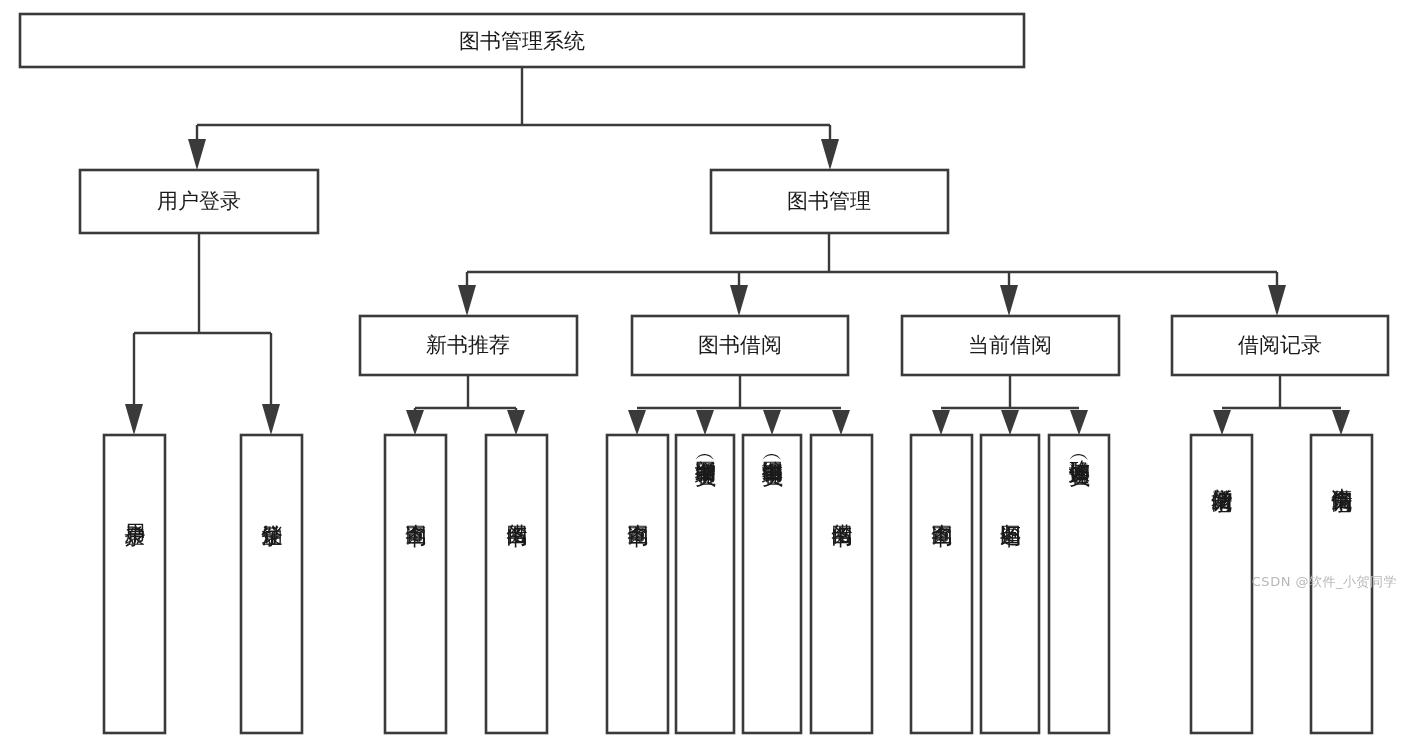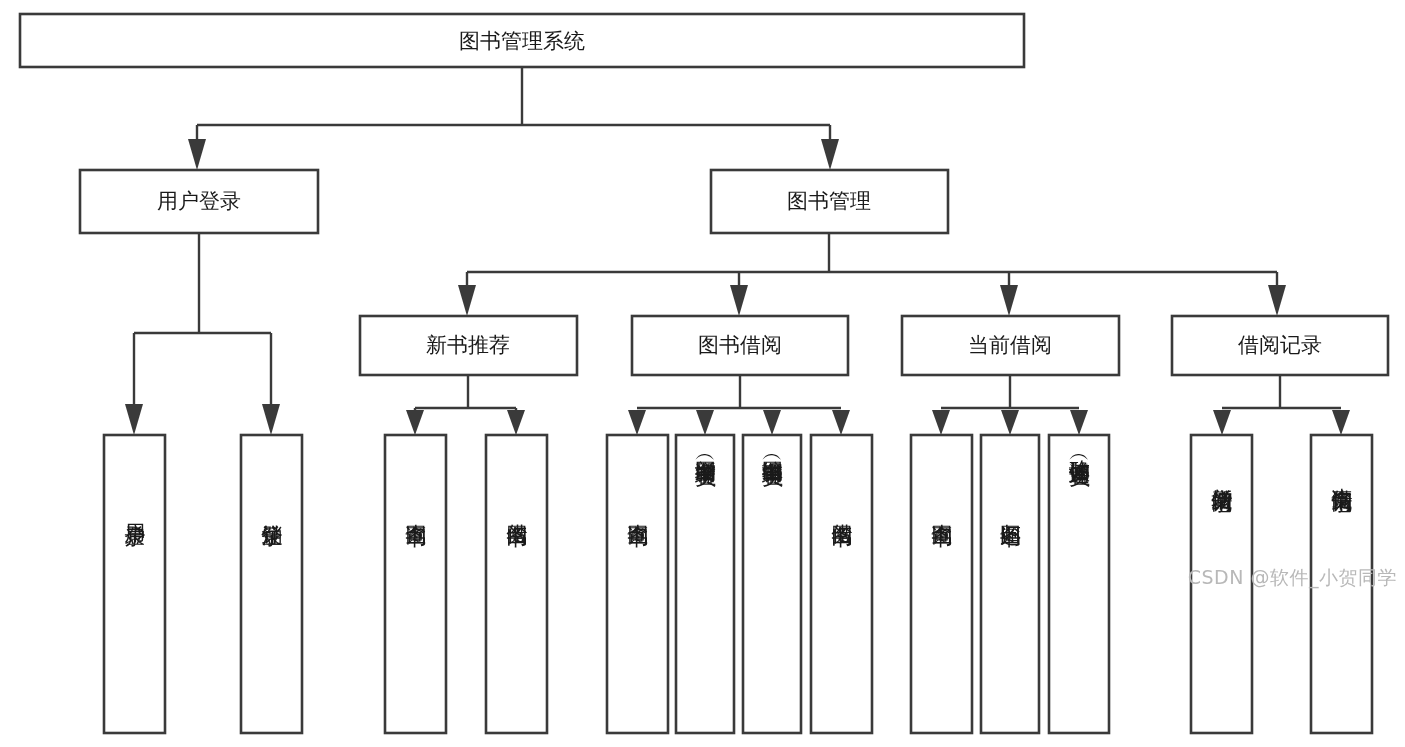--- a/index.html
+++ b/index.html
@@ -71,21 +71,21 @@
     display: flex;
     align-items: center;
     justify-content: flex-start;
     pointer-events: none;
   }
   .watermark {
     position: absolute;
     right: 8px;
     bottom: 4px;
     font-family: "DejaVu Sans", "Liberation Sans", sans-serif;
-    font-size: 19px;
+    font-size: 13px;
     color: #b8b8b8;
     white-space: nowrap;
     letter-spacing: 0.5px;
   }
 </style>
 </head>
 <body>
 
 <div id="diagram-root">
 

